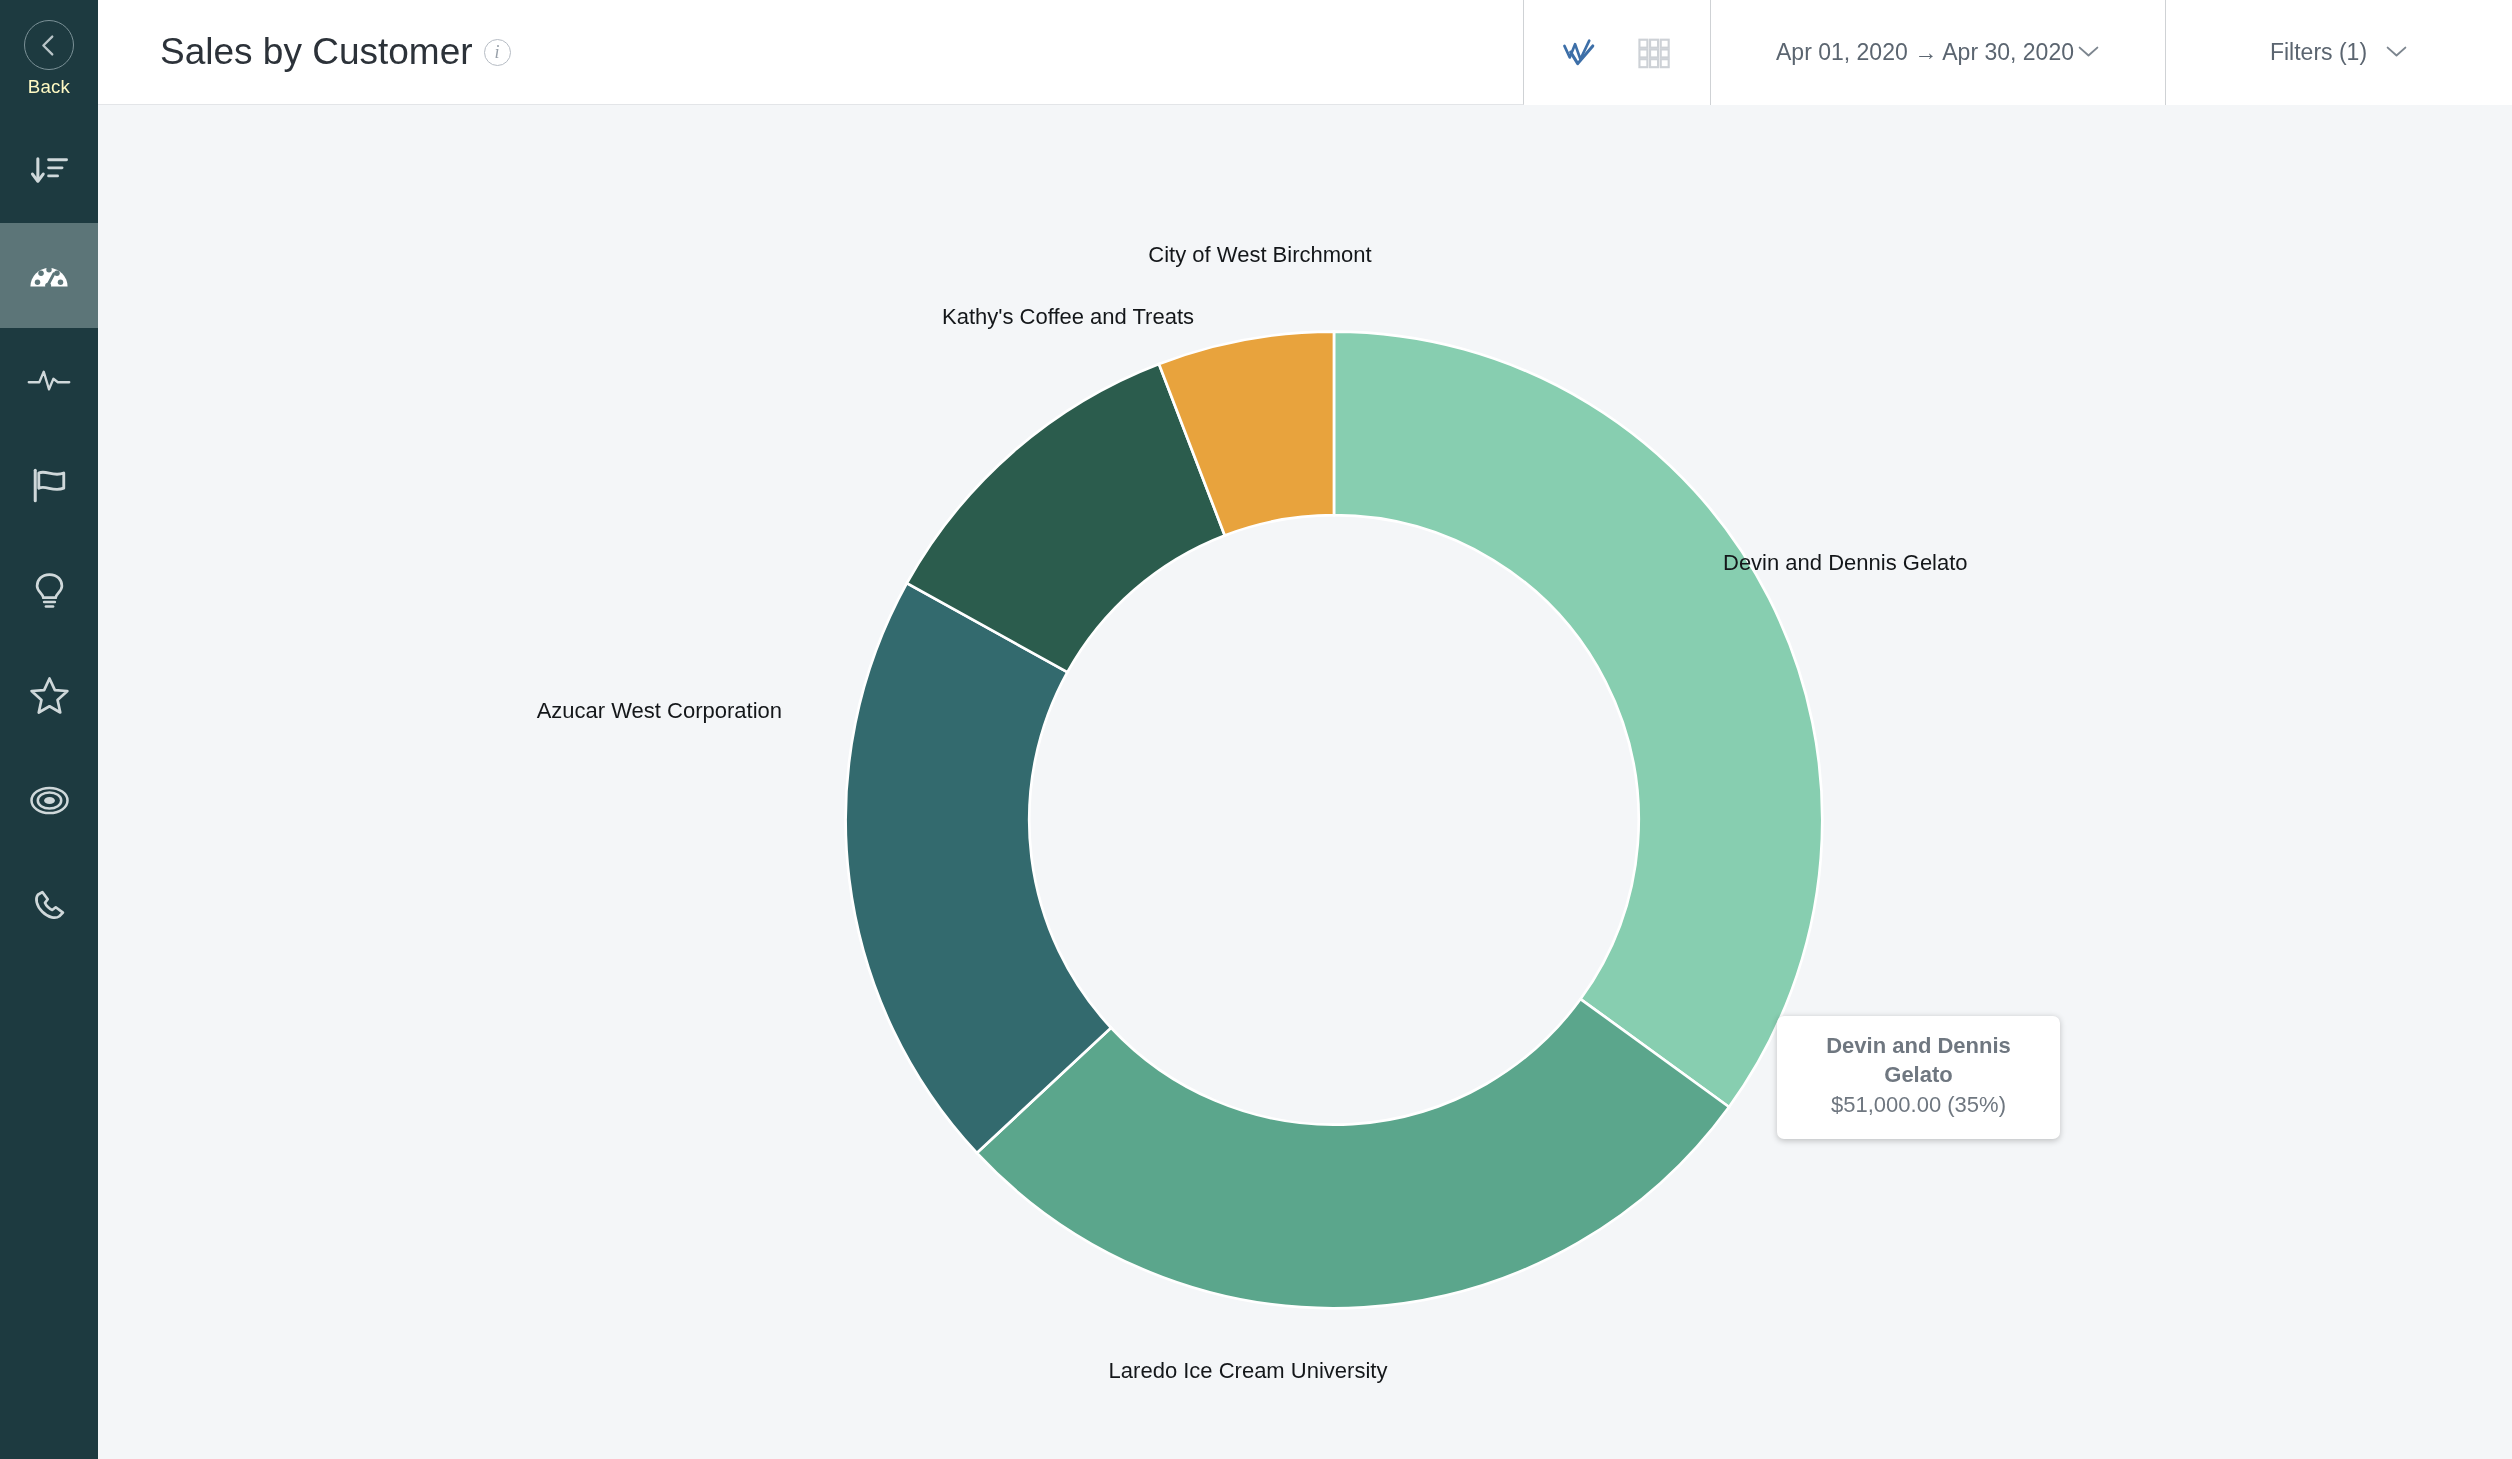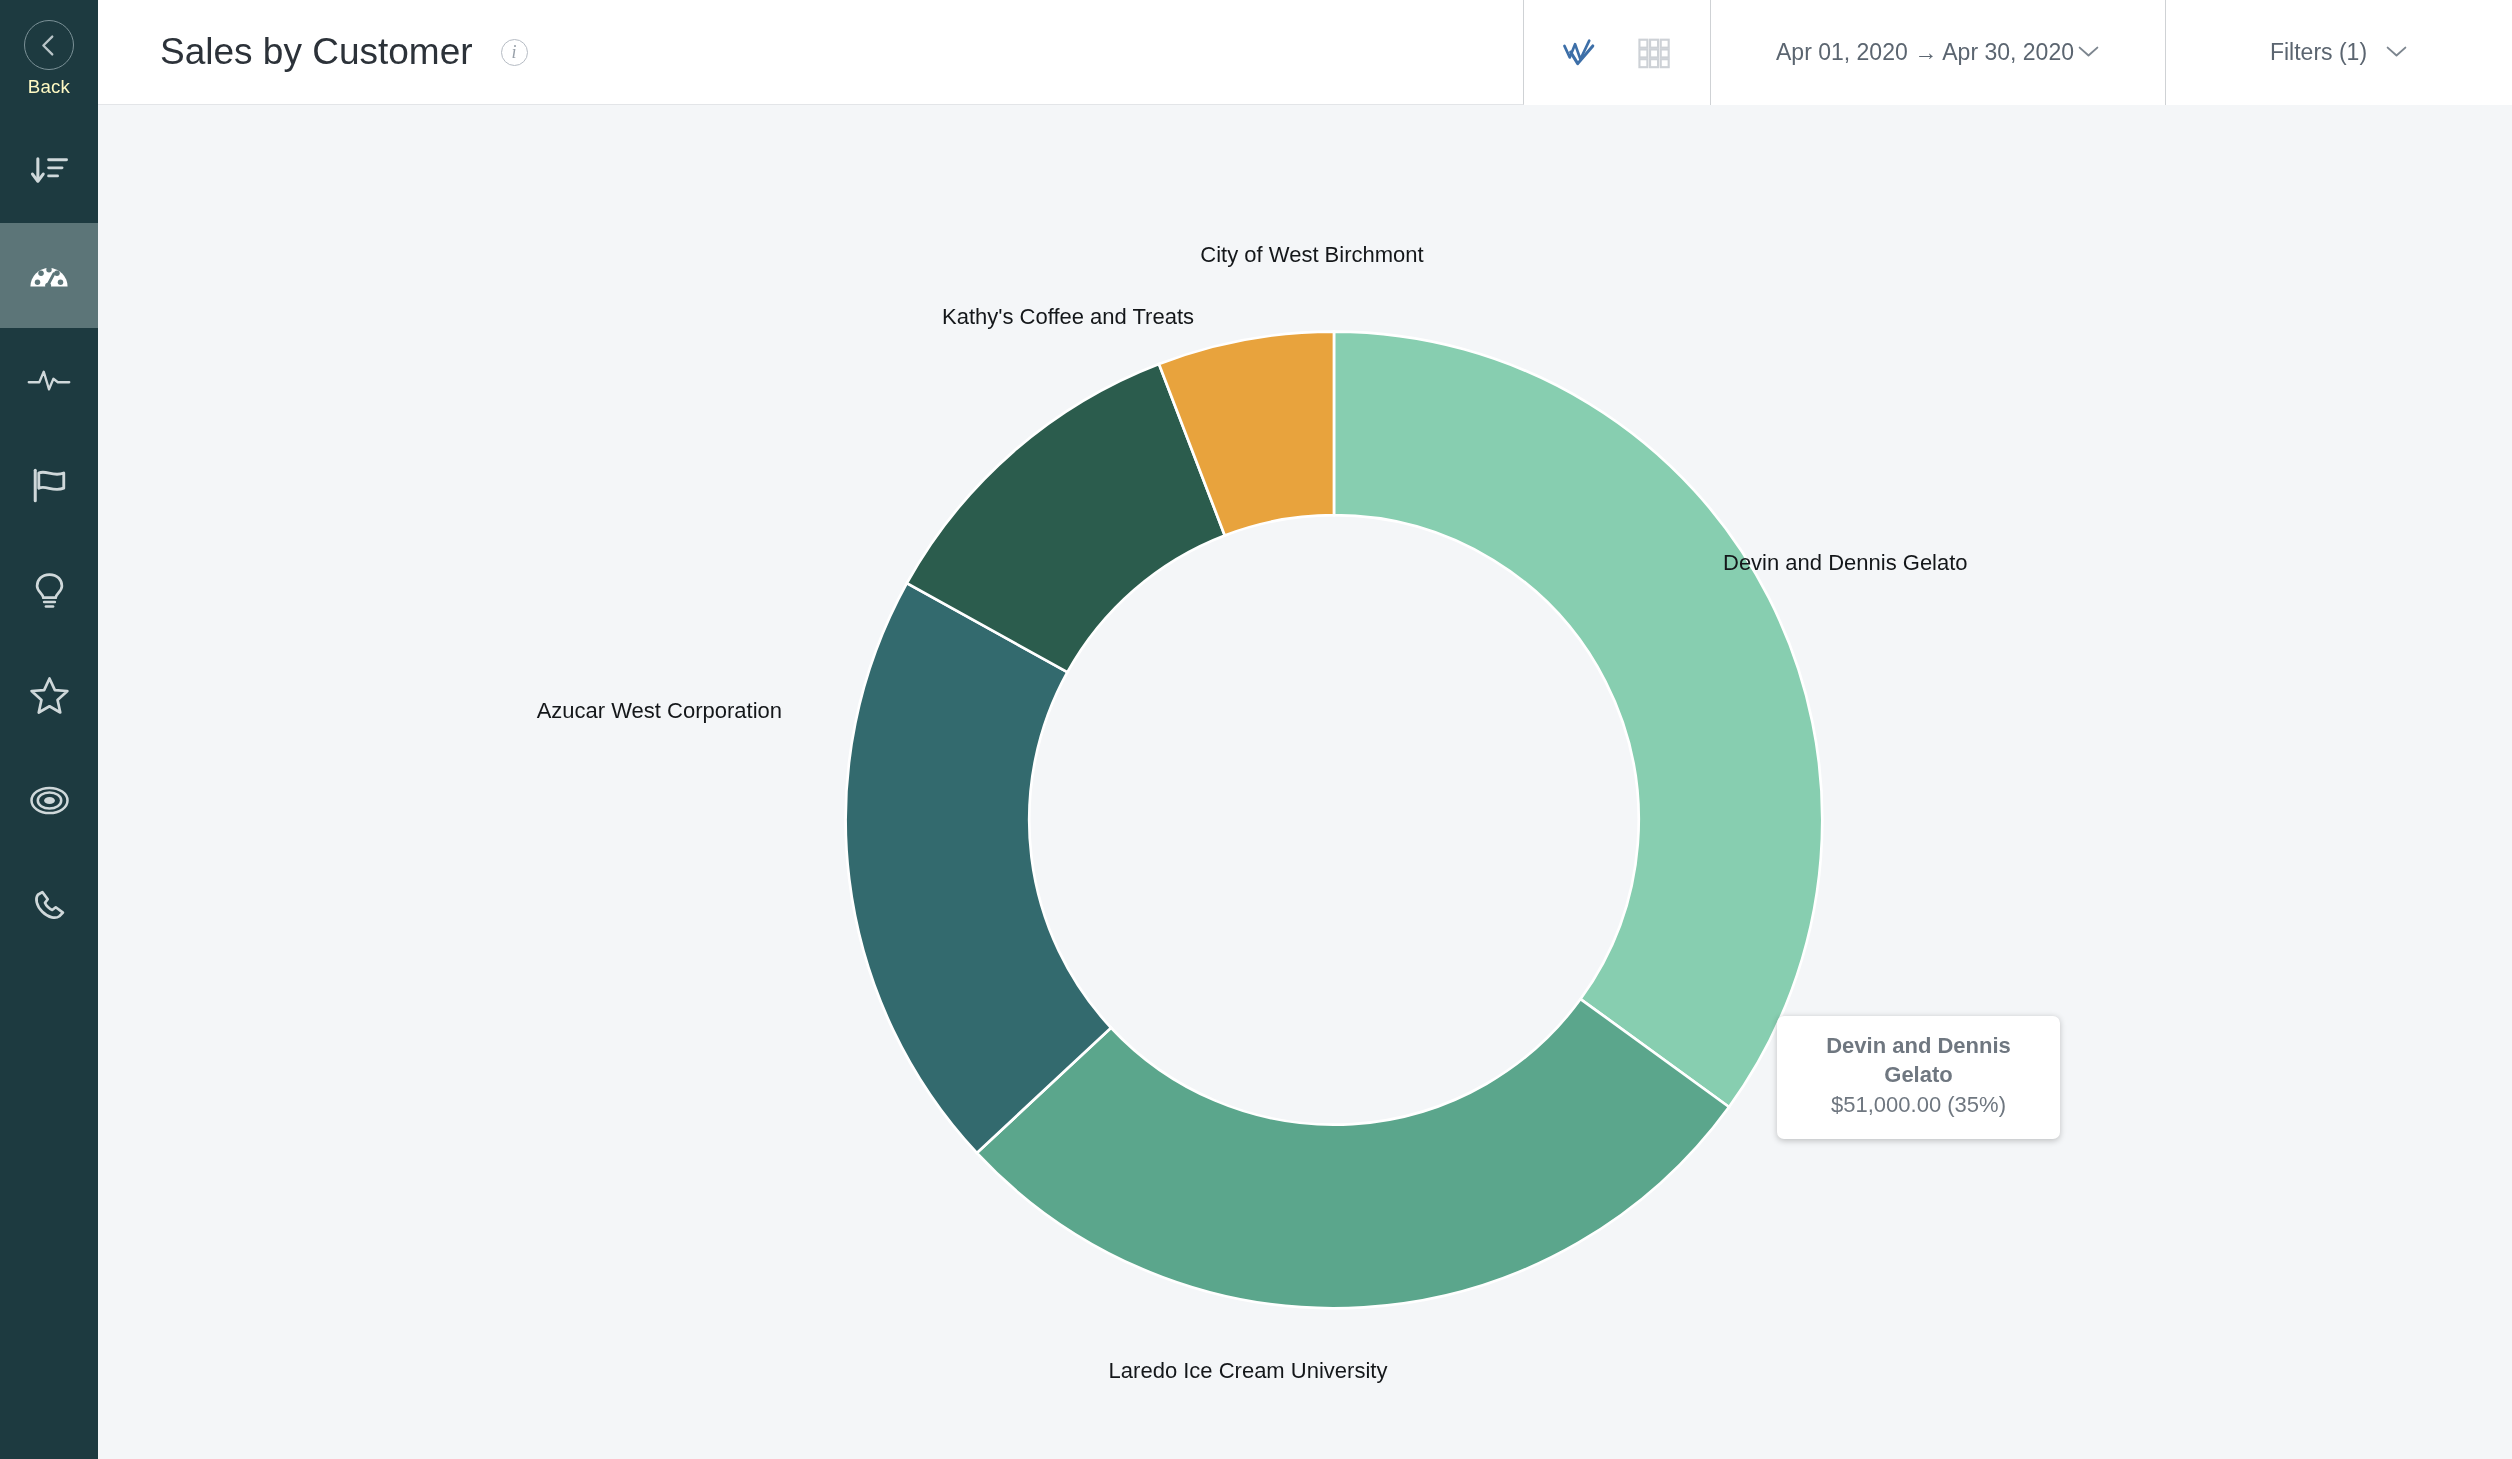--- a/index.html
+++ b/index.html
@@ -54,21 +54,21 @@
     height: 105px;
     background: #ffffff;
     display: flex; align-items: stretch;
     flex: 0 0 105px;
     position: relative;
   }
   .header-title-zone {
     flex: 0 0 1426px;
     display: flex; align-items: center;
     padding-left: 62px;
-    gap: 28px;
+    gap: 11px;
     border-right: 1.8px solid #cfd2d5;
     border-bottom: 1.8px solid #e3e5e8;
   }
   .page-title {
     font-size: 37px; color: #2c3239; font-weight: 400; white-space: nowrap;
   }
   .info-icon {
     width: 27px; height: 27px; border-radius: 50%;
     border: 1.8px solid #b6bcc4;
     color: #98a0a9; font-size: 18px;
@@ -291,21 +291,21 @@
             <path d="M 1830.3413129174712 1124.1063182562752 A 548 548 0 0 1 986.2181715126947 1175.7351013142493 L 1136.8770340462438 1035.2434391413744 A 342 342 0 0 0 1663.683812076232 1003.0225562840258 Z" fill="#5ba68c" stroke="#ffffff" stroke-width="3"></path>
             <path d="M 986.2181715126947 1175.7351013142493 A 548 548 0 0 1 907.708400487611 536.3243281050073 L 1087.8800601583266 636.1951098757528 A 342 342 0 0 0 1136.8770340462438 1035.2434391413744 Z" fill="#336a6e" stroke="#ffffff" stroke-width="3"></path>
             <path d="M 907.708400487611 536.3243281050073 A 548 548 0 0 1 1190.6143636491752 290.3979262795335 L 1264.438161255507 482.715494137957 A 342 342 0 0 0 1087.8800601583266 636.1951098757528 Z" fill="#2b5c4d" stroke="#ffffff" stroke-width="3"></path>
             <path d="M 1190.6143636491752 290.3979262795335 A 548 548 0 0 1 1387 254 L 1387 460 A 342 342 0 0 0 1264.438161255507 482.715494137957 Z" fill="#e8a33d" stroke="#ffffff" stroke-width="3"></path>
           </svg>
         <div id="slice-labels">
             <div class="slice-label" style="top: 445px; left: 1625px;">Devin and Dennis Gelato</div>
             <div class="slice-label" style="top: 1253px; left: 1150px; transform: translateX(-50%);">Laredo Ice Cream University</div>
             <div class="slice-label" style="top: 593px; left: 684px; transform: translateX(-100%);">Azucar West Corporation</div>
             <div class="slice-label" style="top: 199px; left: 970px; transform: translateX(-50%);">Kathy's Coffee and Treats</div>
-            <div class="slice-label" style="top: 137px; left: 1214px; transform: translateX(-50%);">City of West Birchmont</div>
+            <div class="slice-label" style="top: 137px; left: 1162px; transform: translateX(-50%);">City of West Birchmont</div>
           </div>
 
         <div class="tooltip">
           <div class="tt-title">Devin and Dennis Gelato</div>
           <div class="tt-value">$51,000.00 (35%)</div>
         </div>
       </div>
     </main>
 
   </div>

